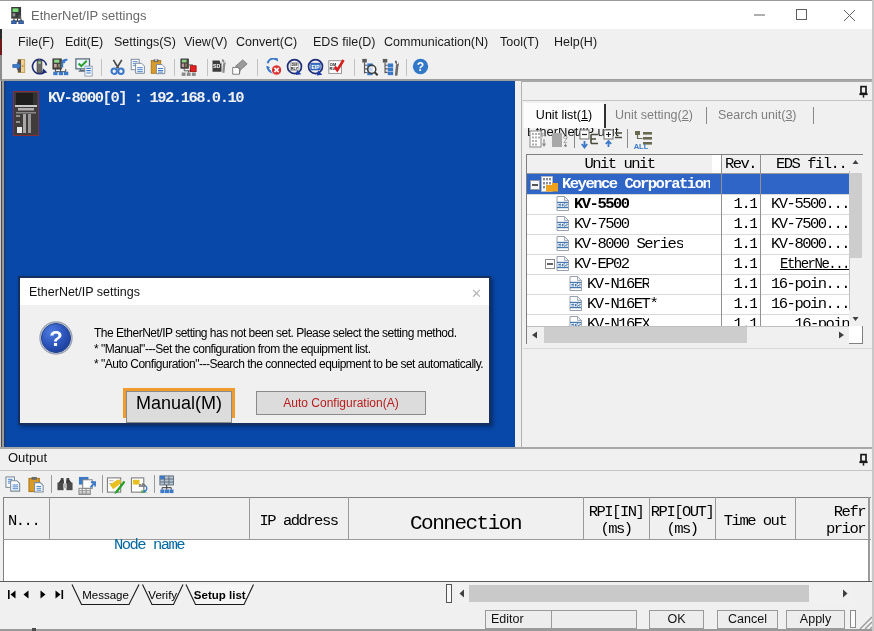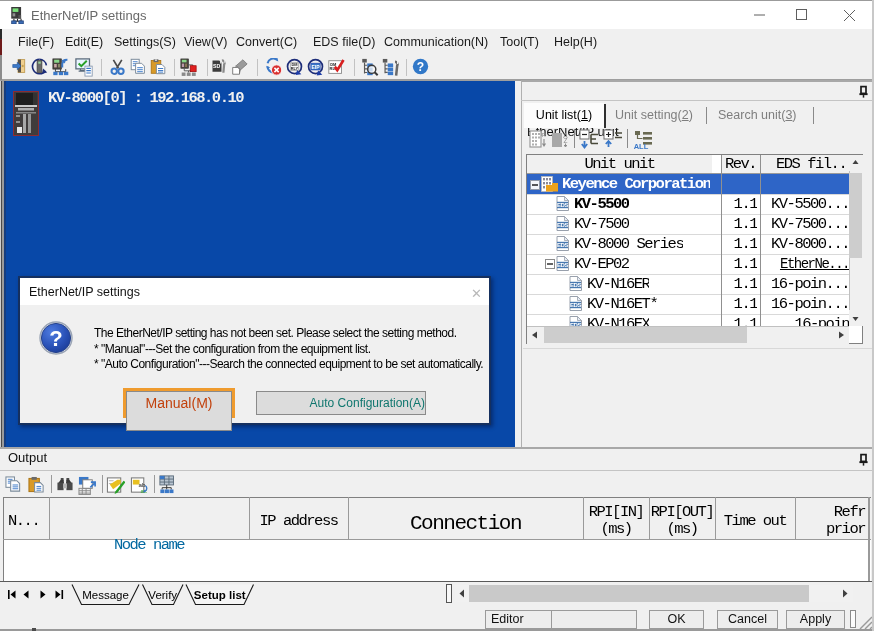--- a/index.html
+++ b/index.html
@@ -557,23 +557,23 @@
     <circle cx="17" cy="17" r="16" fill="none" stroke="#9aa4b4" stroke-width="1.4"></circle>
     <circle cx="17" cy="17" r="14.6" fill="url(#qg)" stroke="#28448c" stroke-width="1"></circle>
     <text x="17" y="24.5" font-size="22" font-weight="bold" fill="#ffffff" text-anchor="middle" font-family="Liberation Sans">?</text>
   </svg>
   <div class="abs" style="left:74px;top:48px;font-size:12px;letter-spacing:-0.5px;color:#000;line-height:15.5px;white-space:nowrap;">
     The EtherNet/IP setting has not been set. Please select the setting method.<br>
     * "Manual"---Set the configuration  from the equipment list.<br>
     * "Auto Configuration"---Search the connected equipment to be set automatically.
   </div>
   <div class="abs" style="left:103px;top:110px;width:106px;height:24px;border:3px solid #ef9b2e;background:#e0e0e0;">
-    <div class="abs" style="left:0;top:0;width:106px;height:40px;border:1px solid #8a8a8a;background:#dcdcdc;box-sizing:border-box;text-align:center;line-height:22px;font-size:14px;color:#c2410c;">Manual(M)</div>
+    <div class="abs" style="left:0;top:0;width:106px;height:32px;border:1px solid #8a8a8a;background:#dcdcdc;box-sizing:border-box;text-align:center;line-height:22px;font-size:18px;color:#000000;">Manual(M)</div>
   </div>
-  <div class="abs" style="left:236px;top:113px;width:170px;height:24px;border:1px solid #8a8a8a;background:#dcdcdc;box-sizing:border-box;text-align:right;line-height:22px;font-size:12px;color:#0f766e;">Auto Configuration(A)</div>
+  <div class="abs" style="left:236px;top:113px;width:170px;height:24px;border:1px solid #8a8a8a;background:#dcdcdc;box-sizing:border-box;text-align:center;line-height:22px;font-size:12px;color:#b91c1c;">Auto Configuration(A)</div>
 </div>
 
 <div class="abs" style="left:0;top:81px;width:1px;height:366px;background:#d0d0d0;"></div>
 <div class="abs" style="left:1px;top:81px;width:1px;height:366px;background:#4a4a4a;"></div>
 <div class="abs" style="left:2px;top:81px;width:2px;height:366px;background:#9a9a9a;"></div>
 <div class="abs" style="left:0;top:29px;width:2px;height:10px;background:#2a2a2a;"></div>
 <div class="abs" style="left:0;top:39px;width:2px;height:16px;background:#6e1a1a;"></div>
 <div class="abs" style="left:0;top:55px;width:2px;height:25px;background:#8c8c8c;"></div>
 <div class="abs" style="left:872px;top:0;width:2px;height:631px;background:#c8c8c8;"></div>
 

